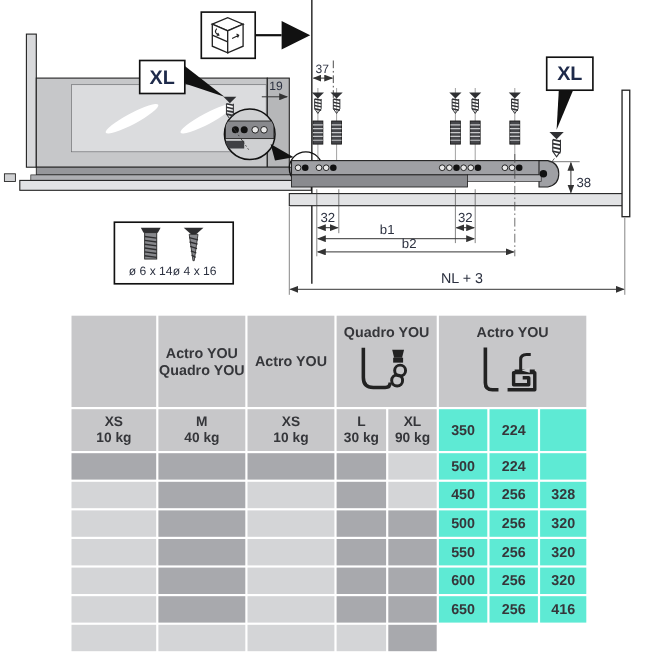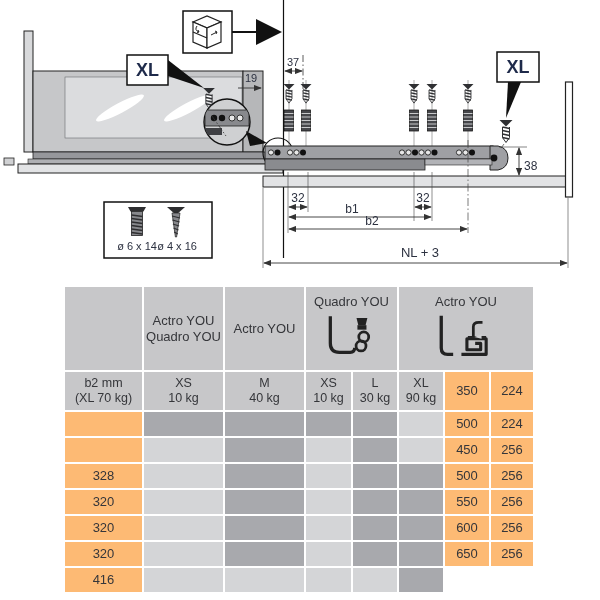--- a/index.html
+++ b/index.html
@@ -19,26 +19,26 @@
     grid-template-columns:77px 79px 79px 45px 44px 44px 44px 42px;
     grid-template-rows:83px 38px repeat(7,24px);
     gap:2px;
   }
   .trow{display:contents}
   .cell{
     display:flex;align-items:center;justify-content:center;flex-direction:column;
     text-align:center;color:#35363a;font-size:13px;line-height:1.18;
   }
   .cell span{display:block}
-  .hcell{background:#c7c7c9;font-weight:normal}
+  .hcell{background:#c7c7c9;font-weight:bold}
   .sub{font-size:12.5px}
   .group{justify-content:flex-start;padding-top:7px;gap:3px}
   .span2{grid-column:span 2}
   .span3{grid-column:span 3}
-  .dcell{background:#fdba74;font-weight:normal}
+  .dcell{background:#5eead4;font-weight:bold}
   .avail{background:#d4d5d7}
   .avail[data-on="true"]{background:#a8a9ad}
 </style>
 </head>
 <body>
 
 <svg class="drawing" width="600" height="280" viewBox="0 0 600 280">
   <defs>
     <marker id="arr" orient="auto-start-reverse" markerWidth="9" markerHeight="7" refX="8" refY="3.5">
       <path d="M0,0 L9,3.5 L0,7 Z" fill="#333"></path>
@@ -252,24 +252,20 @@
     <svg width="66" height="48" viewBox="0 0 72 52">
       <path d="M9,4 V39 Q9,46 16,46 H22" fill="none" stroke="#222" stroke-width="3.6"></path>
       <path d="M31,46 L58,46 L58,29 L37,29 L37,41 L52,41 L52,34 L46,34" fill="none" stroke="#222" stroke-width="3.4" stroke-linejoin="round"></path>
       <path d="M44,27 V16 Q44,11 50,11 H54" fill="none" stroke="#222" stroke-width="3"></path>
       <path d="M38,27 H58" fill="none" stroke="#222" stroke-width="2"></path>
       <polygon points="45,27 53,24 53,29" fill="#cfd0d2"></polygon>
     </svg>
   </div>
 
   <div class="cell hcell sub">
-    <span>b2 mm</span>
-      <span>(XL 70 kg)</span>
-  </div>
-  <div class="cell hcell sub">
     <span>XS</span>
       <span>10 kg</span>
   </div>
   <div class="cell hcell sub">
     <span>M</span>
       <span>40 kg</span>
   </div>
   <div class="cell hcell sub">
     <span>XS</span>
       <span>10 kg</span>

